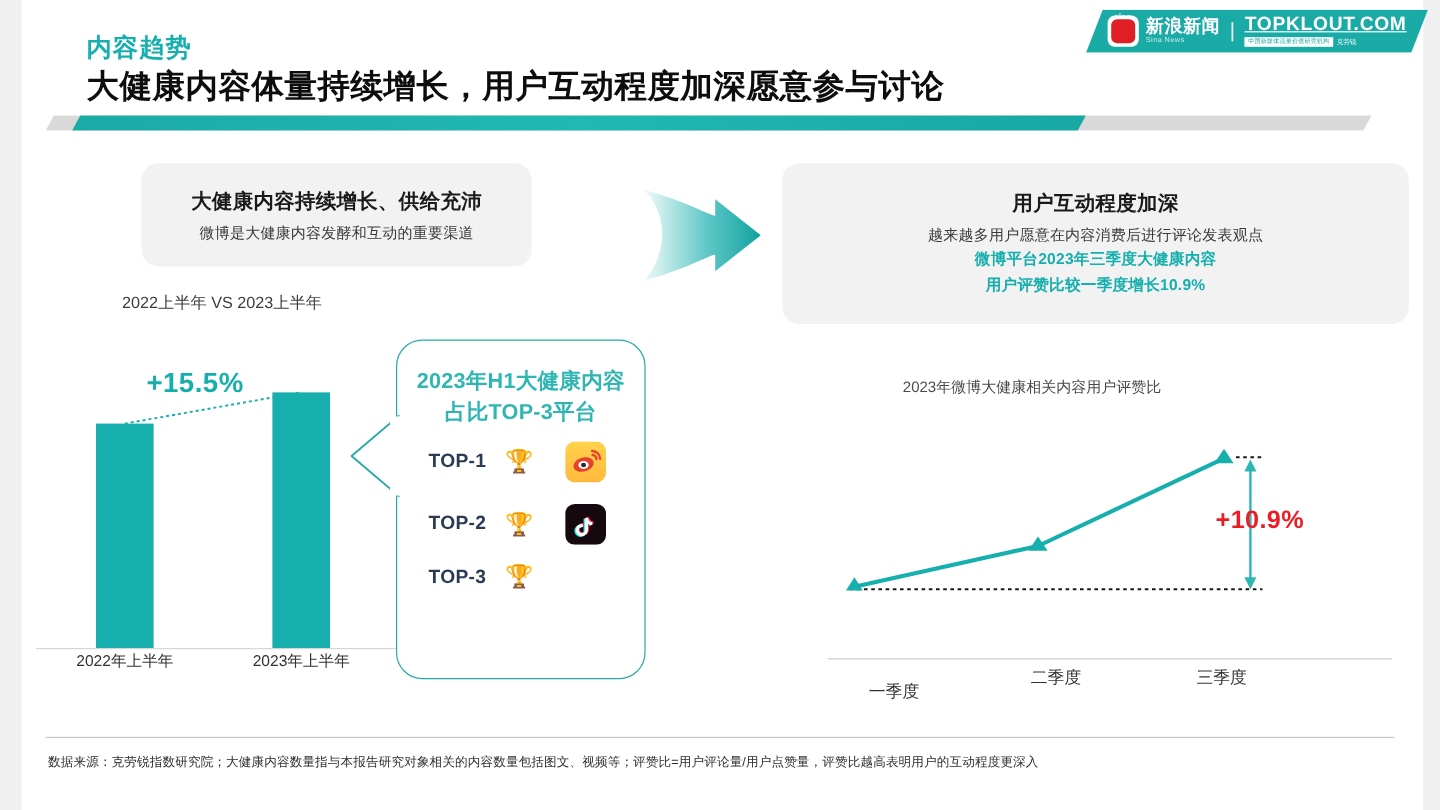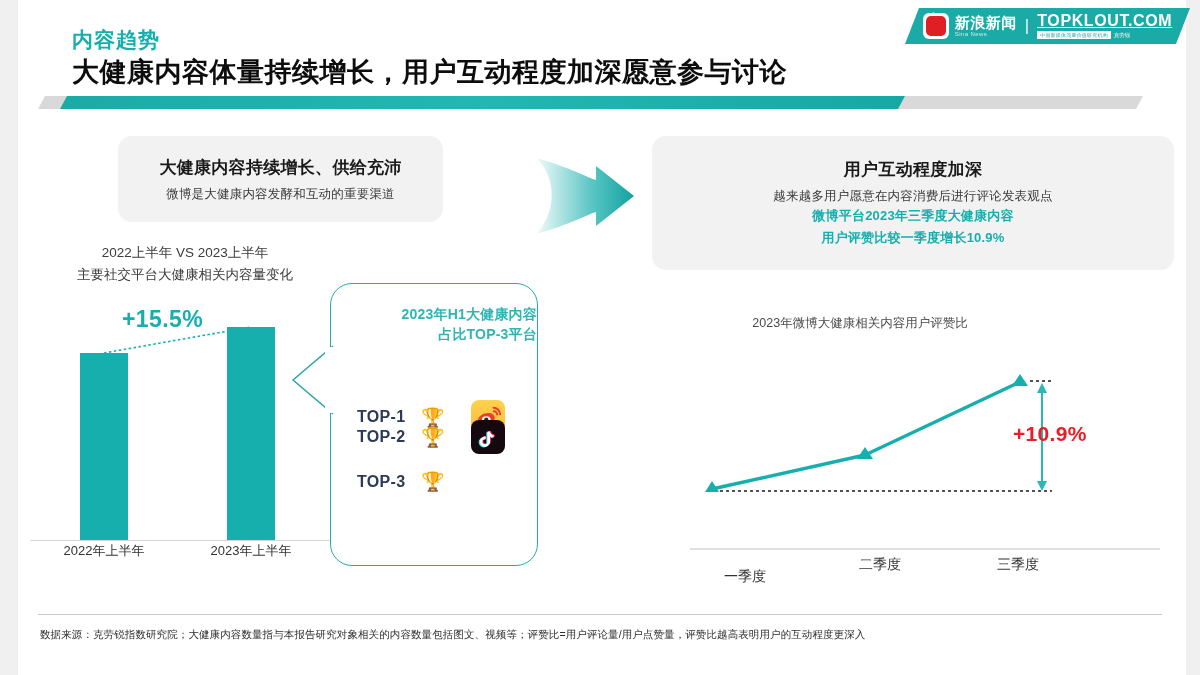--- a/index.html
+++ b/index.html
@@ -139,27 +139,27 @@
 
   
   .callout {
     position: absolute; left: 330px; top: 283px;
     width: 208px; height: 283px;
     border: 1.6px solid #29A9A6; border-radius: 22px;
     background: #ffffff;
   }
   .callout-title {
     position: absolute; left: 0; top: 20px; width: 100%;
-    text-align: right; color: #2FB6B3; font-weight: bold;
-    font-size: 14px; line-height: 1.45; letter-spacing: .2px;
+    text-align: center; color: #2FB6B3; font-weight: bold;
+    font-size: 18px; line-height: 1.45; letter-spacing: .2px;
   }
   .top-row {
     position: absolute; left: 26px; display: flex; align-items: center; gap: 10px;
   }
-  #top-row-0 { top: 84px; margin-top: 32px; }
+  #top-row-0 { top: 84px; }
   #top-row-1 { top: 136px; }
   #top-row-2 { top: 188px; }
   .top-label {
     font-size: 16px; font-weight: bold; color: #2b3a55; letter-spacing: .3px;
     font-family: "Liberation Sans", sans-serif; width: 54px;
   }
   .trophy { font-size: 19px; line-height: 1; width: 24px; text-align: center; }
   .tr-gold   { color: #E8B33A; }
   .tr-silver { color: #2b2b2b; }
   .tr-bronze { color: #B4813F; }
@@ -249,21 +249,20 @@
 
   <div class="card" id="card-right">
     <div class="card-title">用户互动程度加深</div>
     <div class="card-sub">越来越多用户愿意在内容消费后进行评论发表观点</div>
     <div class="card-accent">微博平台2023年三季度大健康内容</div>
     <div class="card-accent">用户评赞比较一季度增长10.9%</div>
   </div>
 
   <div class="bar-caption">
     <div>2022上半年 VS 2023上半年</div>
-    <div>主要社交平台大健康相关内容量变化</div>
   </div>
 
   <div class="growth-pill">+15.5%</div>
 
   <div id="bar-chart">
     <div class="bar" id="bar-0"></div>
     <div class="bar" id="bar-1"></div>
     <svg style="position:absolute;left:0;top:0;width:320px;height:290px;pointer-events:none">
       <line x1="74" y1="63" x2="221" y2="37" stroke="#17AFAD" stroke-width="1.6" stroke-dasharray="2.5 2.5"></line>
     </svg>

